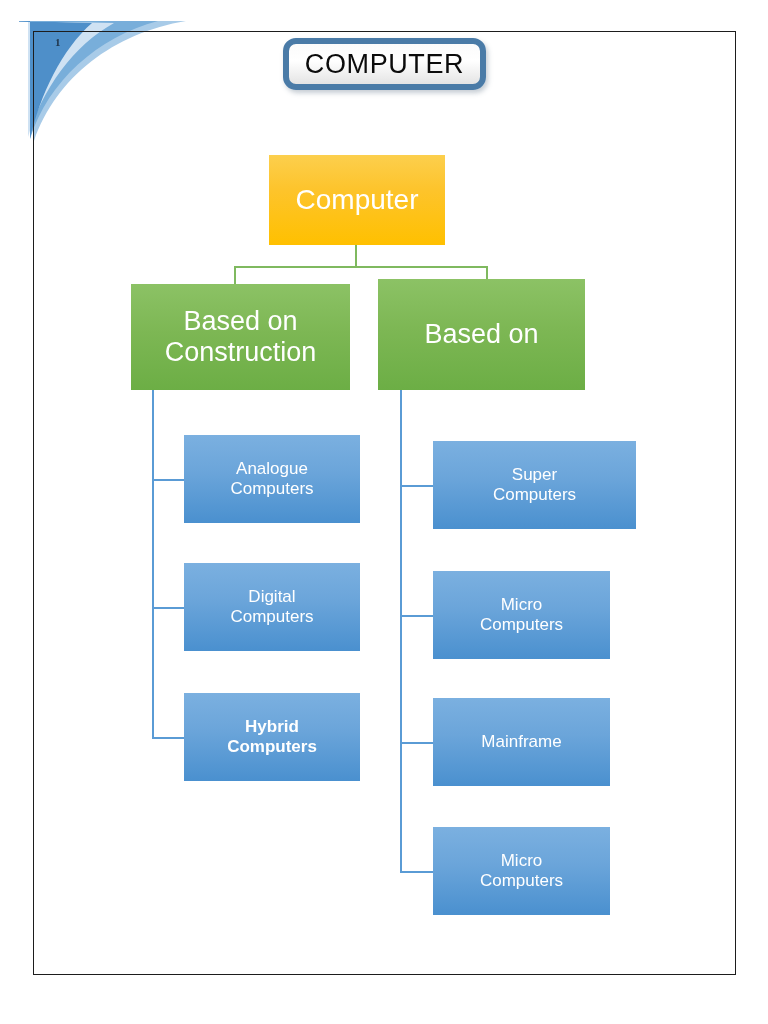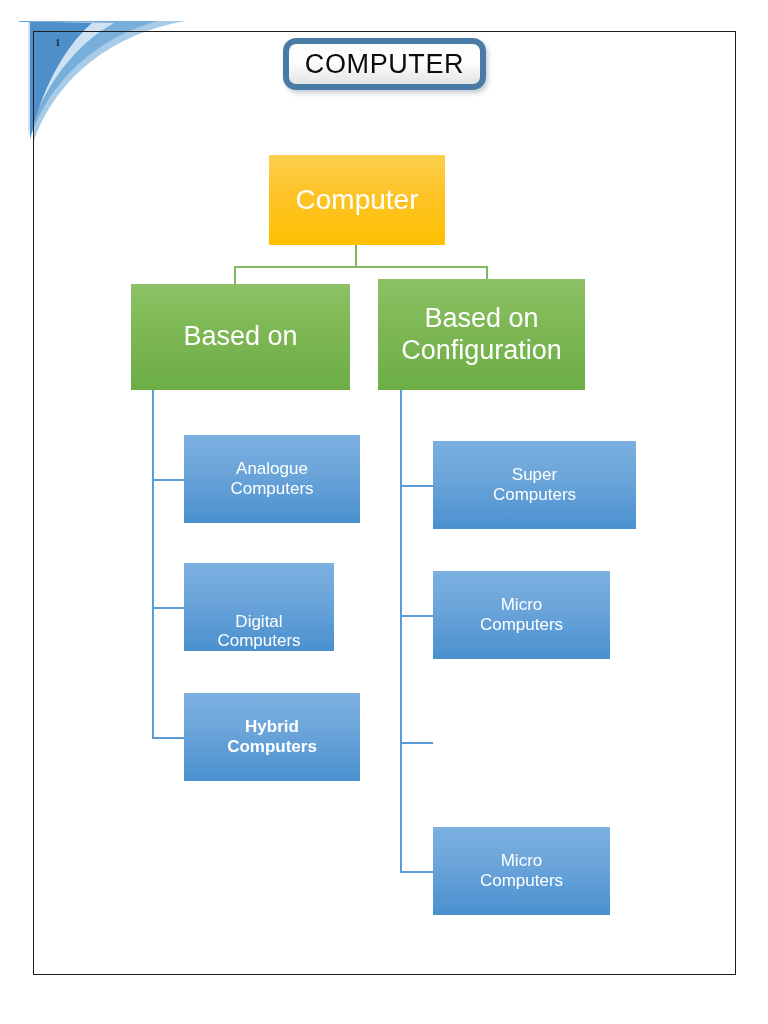--- a/index.html
+++ b/index.html
@@ -153,38 +153,38 @@
   <div class="conn conn-blue conn-h" style="left:400px; top:742px; width:33px;"></div>
   <div class="conn conn-blue conn-h" style="left:400px; top:871px; width:33px;"></div>
 
   <div class="node node-root" style="left:269px; top:155px; width:176px; height:90px;">
     <span class="node-label">Computer</span>
   </div>
 
   <div class="node node-branch" style="left:131px; top:284px; width:219px; height:106px;">
     <span>
       <span class="node-label">Based on</span>
+      <span class="node-label">Construction</span>
     </span>
   </div>
 
   <div class="node node-branch" style="left:378px; top:279px; width:207px; height:111px;">
     <span>
       <span class="node-label">Based on</span>
-      <span class="node-label">Configuration</span>
     </span>
   </div>
 
   <div class="node node-leaf" style="left:184px; top:435px; width:176px; height:88px;text-align:center;">
     <span>
       <span class="node-label">Analogue</span>
       <span class="node-label">Computers</span>
     </span>
   </div>
 
-  <div class="node node-leaf" style="left:184px; top:563px; width:150px; height:88px;align-items:flex-end;">
+  <div class="node node-leaf" style="left:184px; top:563px; width:176px; height:88px;">
     <span>
       <span class="node-label">Digital</span>
       <span class="node-label">Computers</span>
     </span>
   </div>
 
   <div class="node node-leaf" style="left:184px; top:693px; width:176px; height:88px;font-weight:bold;">
     <span>
       <span class="node-label">Hybrid</span>
       <span class="node-label">Computers</span>
@@ -198,20 +198,25 @@
     </span>
   </div>
 
   <div class="node node-leaf" style="left:433px; top:571px; width:177px; height:88px;">
     <span>
       <span class="node-label">Micro</span>
       <span class="node-label">Computers</span>
     </span>
   </div>
 
+  <div class="node node-leaf" style="left:433px; top:698px; width:177px; height:88px;">
+    <span>
+      <span class="node-label">Mainframe</span>
+    </span>
+  </div>
 
   <div class="node node-leaf" style="left:433px; top:827px; width:177px; height:88px;">
     <span>
       <span class="node-label">Micro</span>
       <span class="node-label">Computers</span>
     </span>
   </div>
 
 </div>
 

